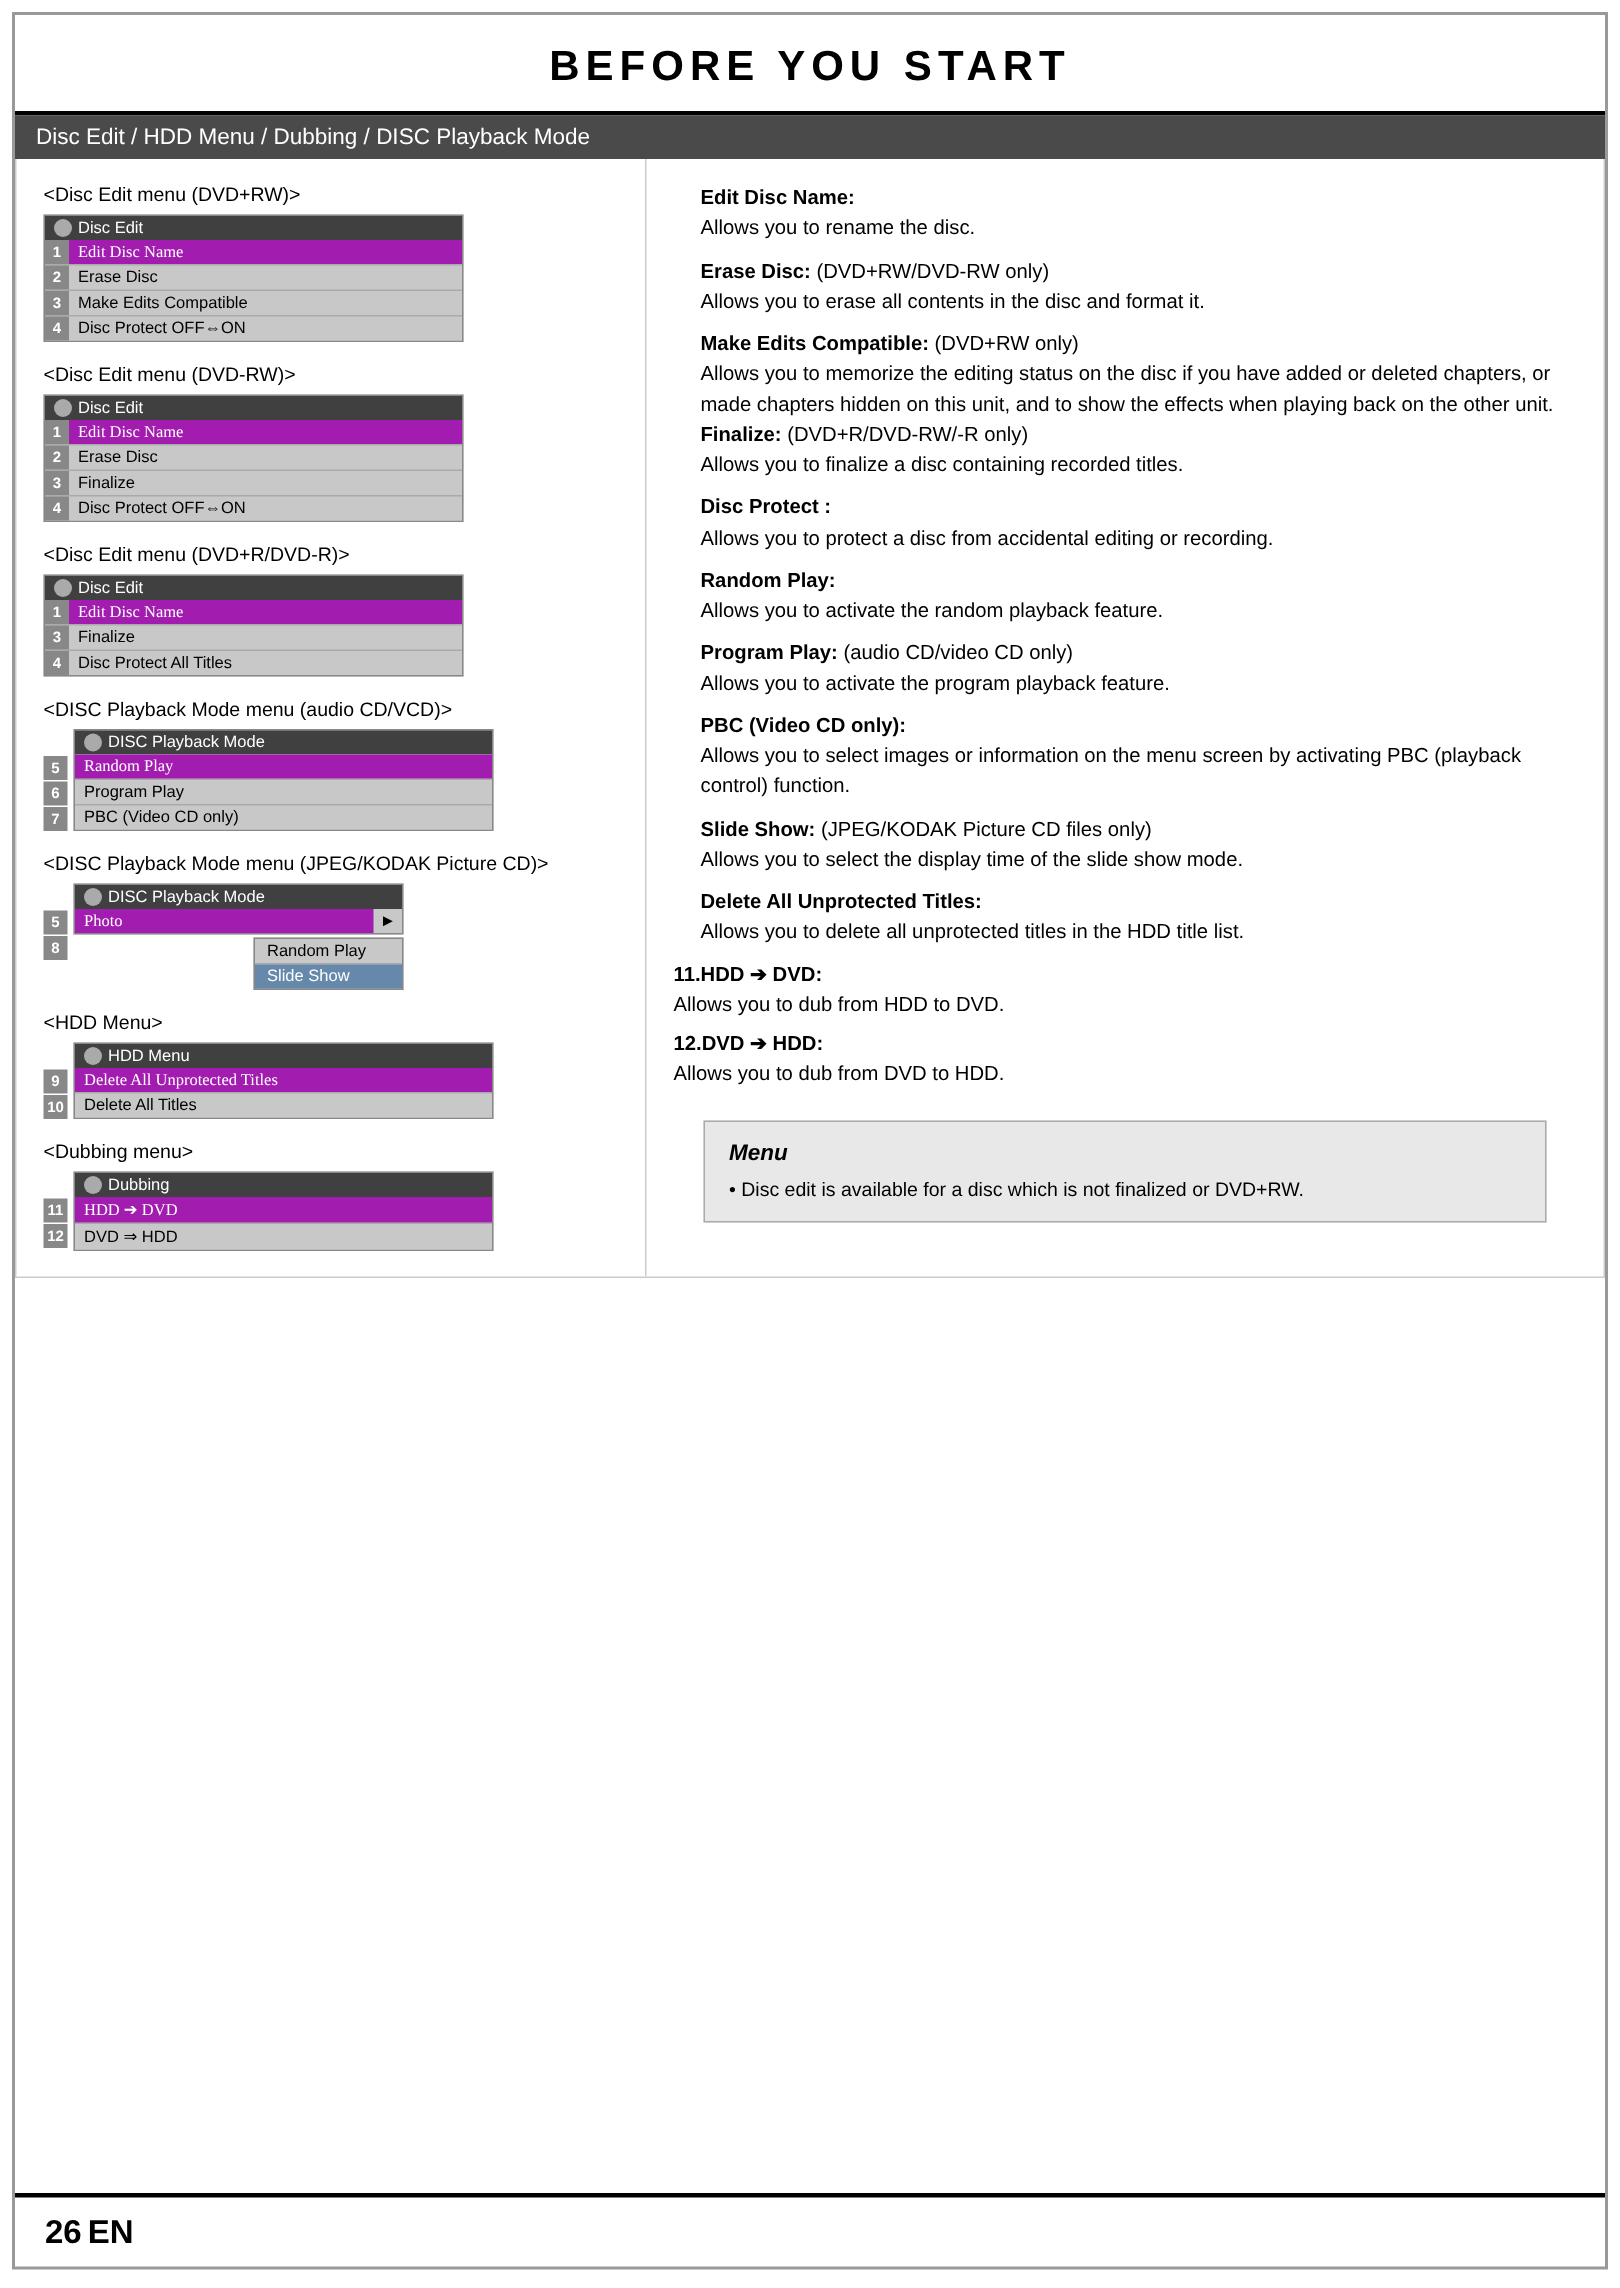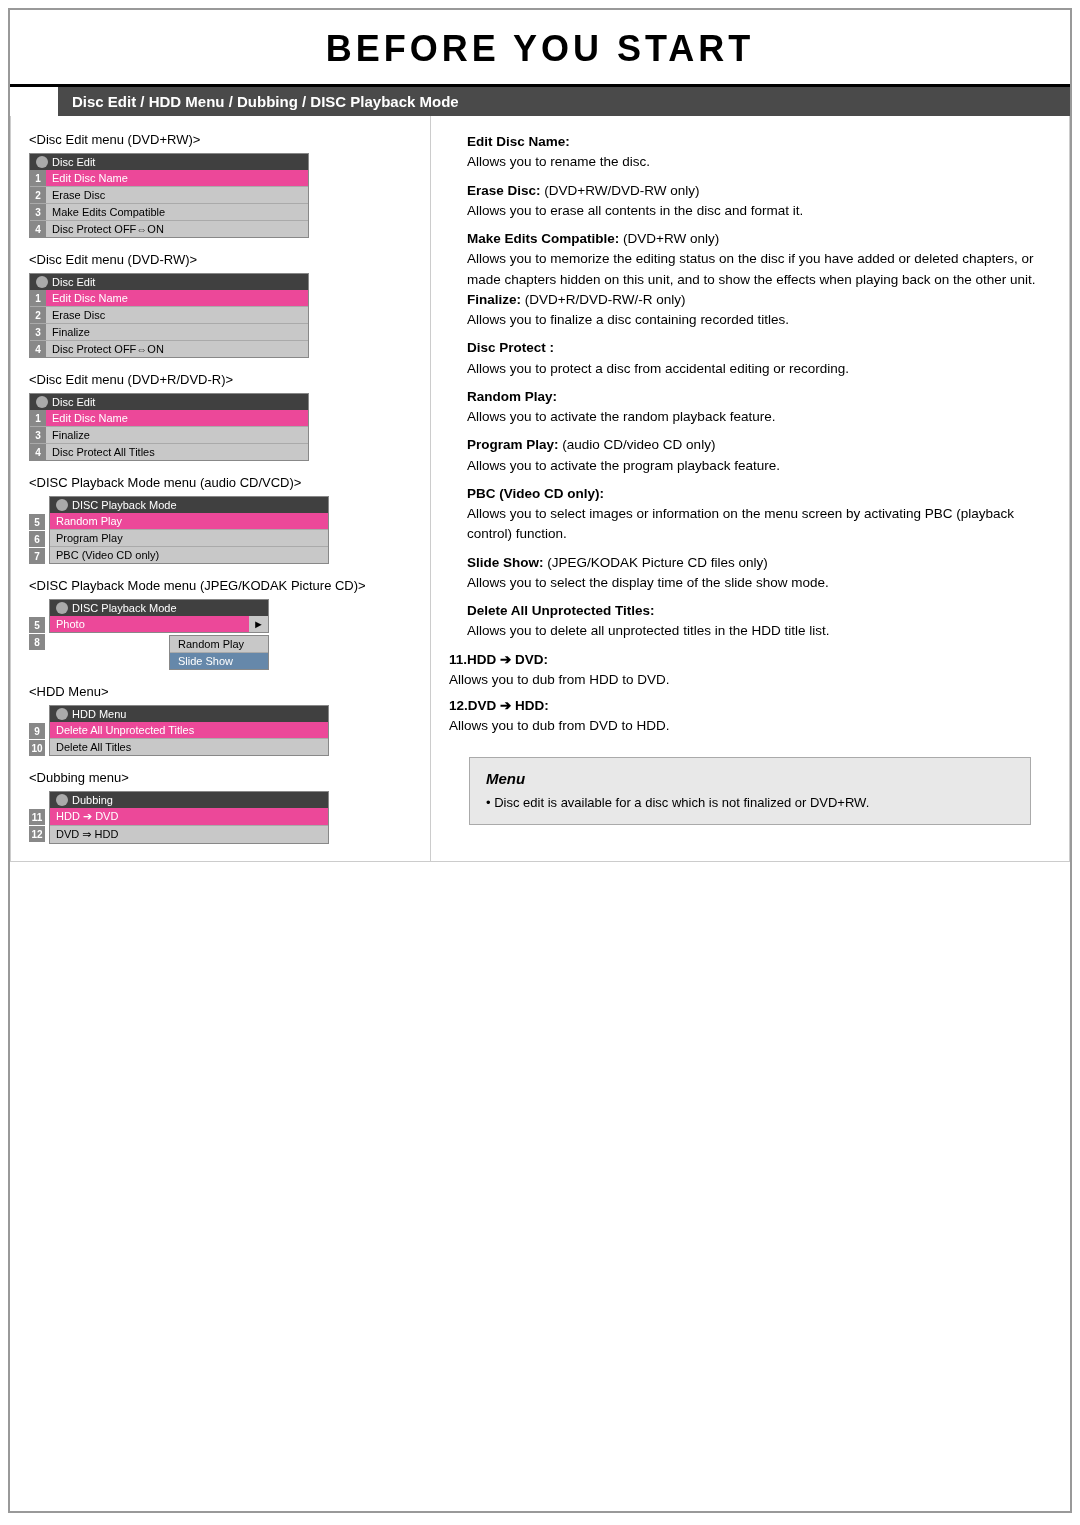--- a/index.html
+++ b/index.html
@@ -7,36 +7,35 @@
       font-family: Arial, sans-serif;
       background: #fff;
       width: 1080px;
       min-height: 1525px;
       color: #000;
       font-size: 14px;
     }
 
     .page-title {
       text-align: center;
-      font-size: 36px;
+      font-size: 28px;
       font-weight: bold;
       letter-spacing: 4px;
       padding: 18px 0 14px 0;
       border-bottom: 3px solid #000;
       margin-bottom: 0;
     }
 
     .section-header {
       background: #4a4a4a;
       color: #fff;
       font-size: 15px;
-      font-weight: bold;
+      font-weight: normal;
       padding: 6px 14px;
       margin-bottom: 0;
-      margin-left: 48px;
     }
 
     .main-content {
       display: flex;
       padding: 0;
       border: 1px solid #ccc;
       border-top: none;
     }
 
     .left-col {
@@ -114,22 +113,23 @@
     }
 
     .row-text {
       padding: 2px 6px;
       font-size: 11px;
       color: #000;
       flex: 1;
     }
 
     .row-text.selected {
-      background: #ec4899;
-      color: #fff;
+      background: #a21caf;
+      color: #fff;
+      font-family: Liberation Serif, serif;
     }
 
     .submenu-box {
       border: 1px solid #888;
       background: #c8c8c8;
       margin-left: 4px;
       align-self: flex-start;
       margin-top: 2px;
     }
 
@@ -477,13 +477,17 @@
             <span>• </span>
             <span>Disc edit is available for a disc which is not finalized or DVD+RW.</span>
           </div>
         </div>
 
       </div>
     </div>
 
   </div>
 
+  <div class="page-footer">
+    <span class="page-num">26</span>
+    <span class="en-label">EN</span>
+  </div>
 </div>
 
 </body></html>

